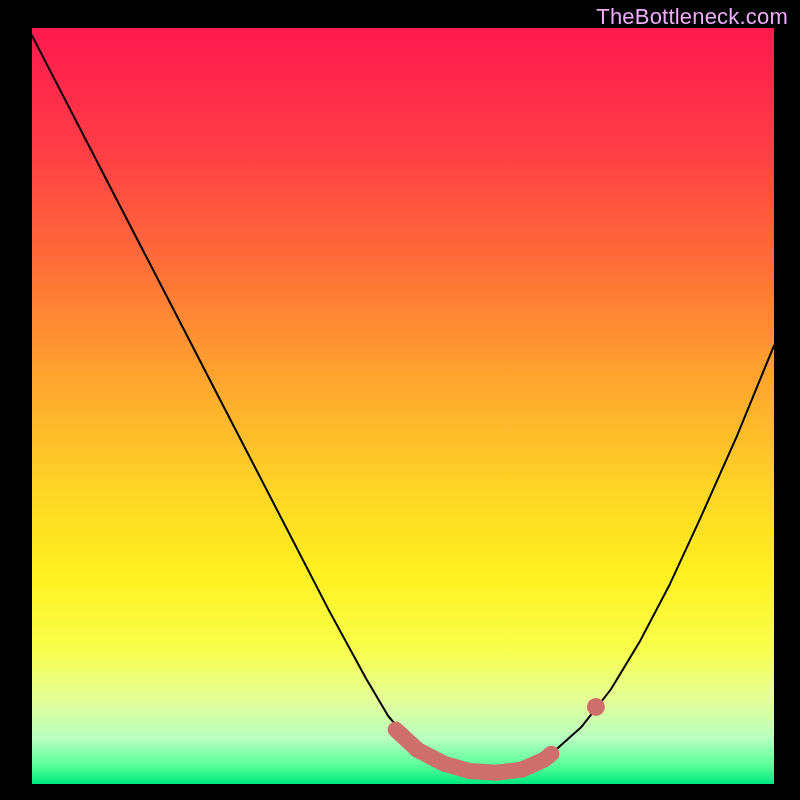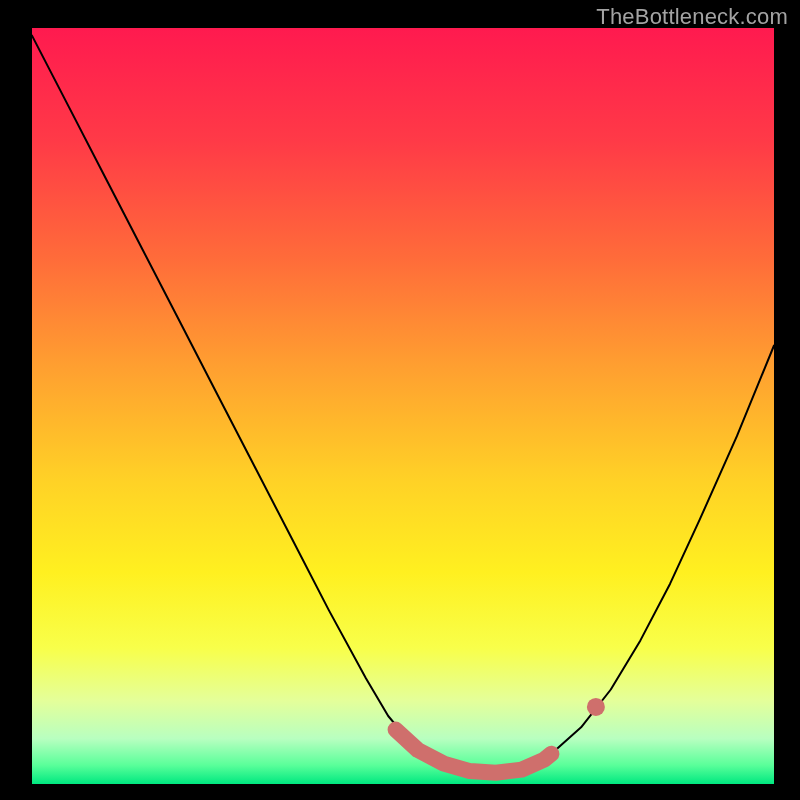--- a/index.html
+++ b/index.html
@@ -15,21 +15,21 @@
     position: relative;
     width: 800px;
     height: 800px;
     background: #000;
   }
   .watermark {
     position: absolute;
     top: 4px;
     right: 12px;
     font-size: 22px;
-    color: #a3a3a3;
+    color: #f0abfc;
     font-weight: 400;
     letter-spacing: 0.2px;
     z-index: 3;
   }
   svg {
     position: absolute;
     top: 0;
     left: 0;
     z-index: 1;
   }

